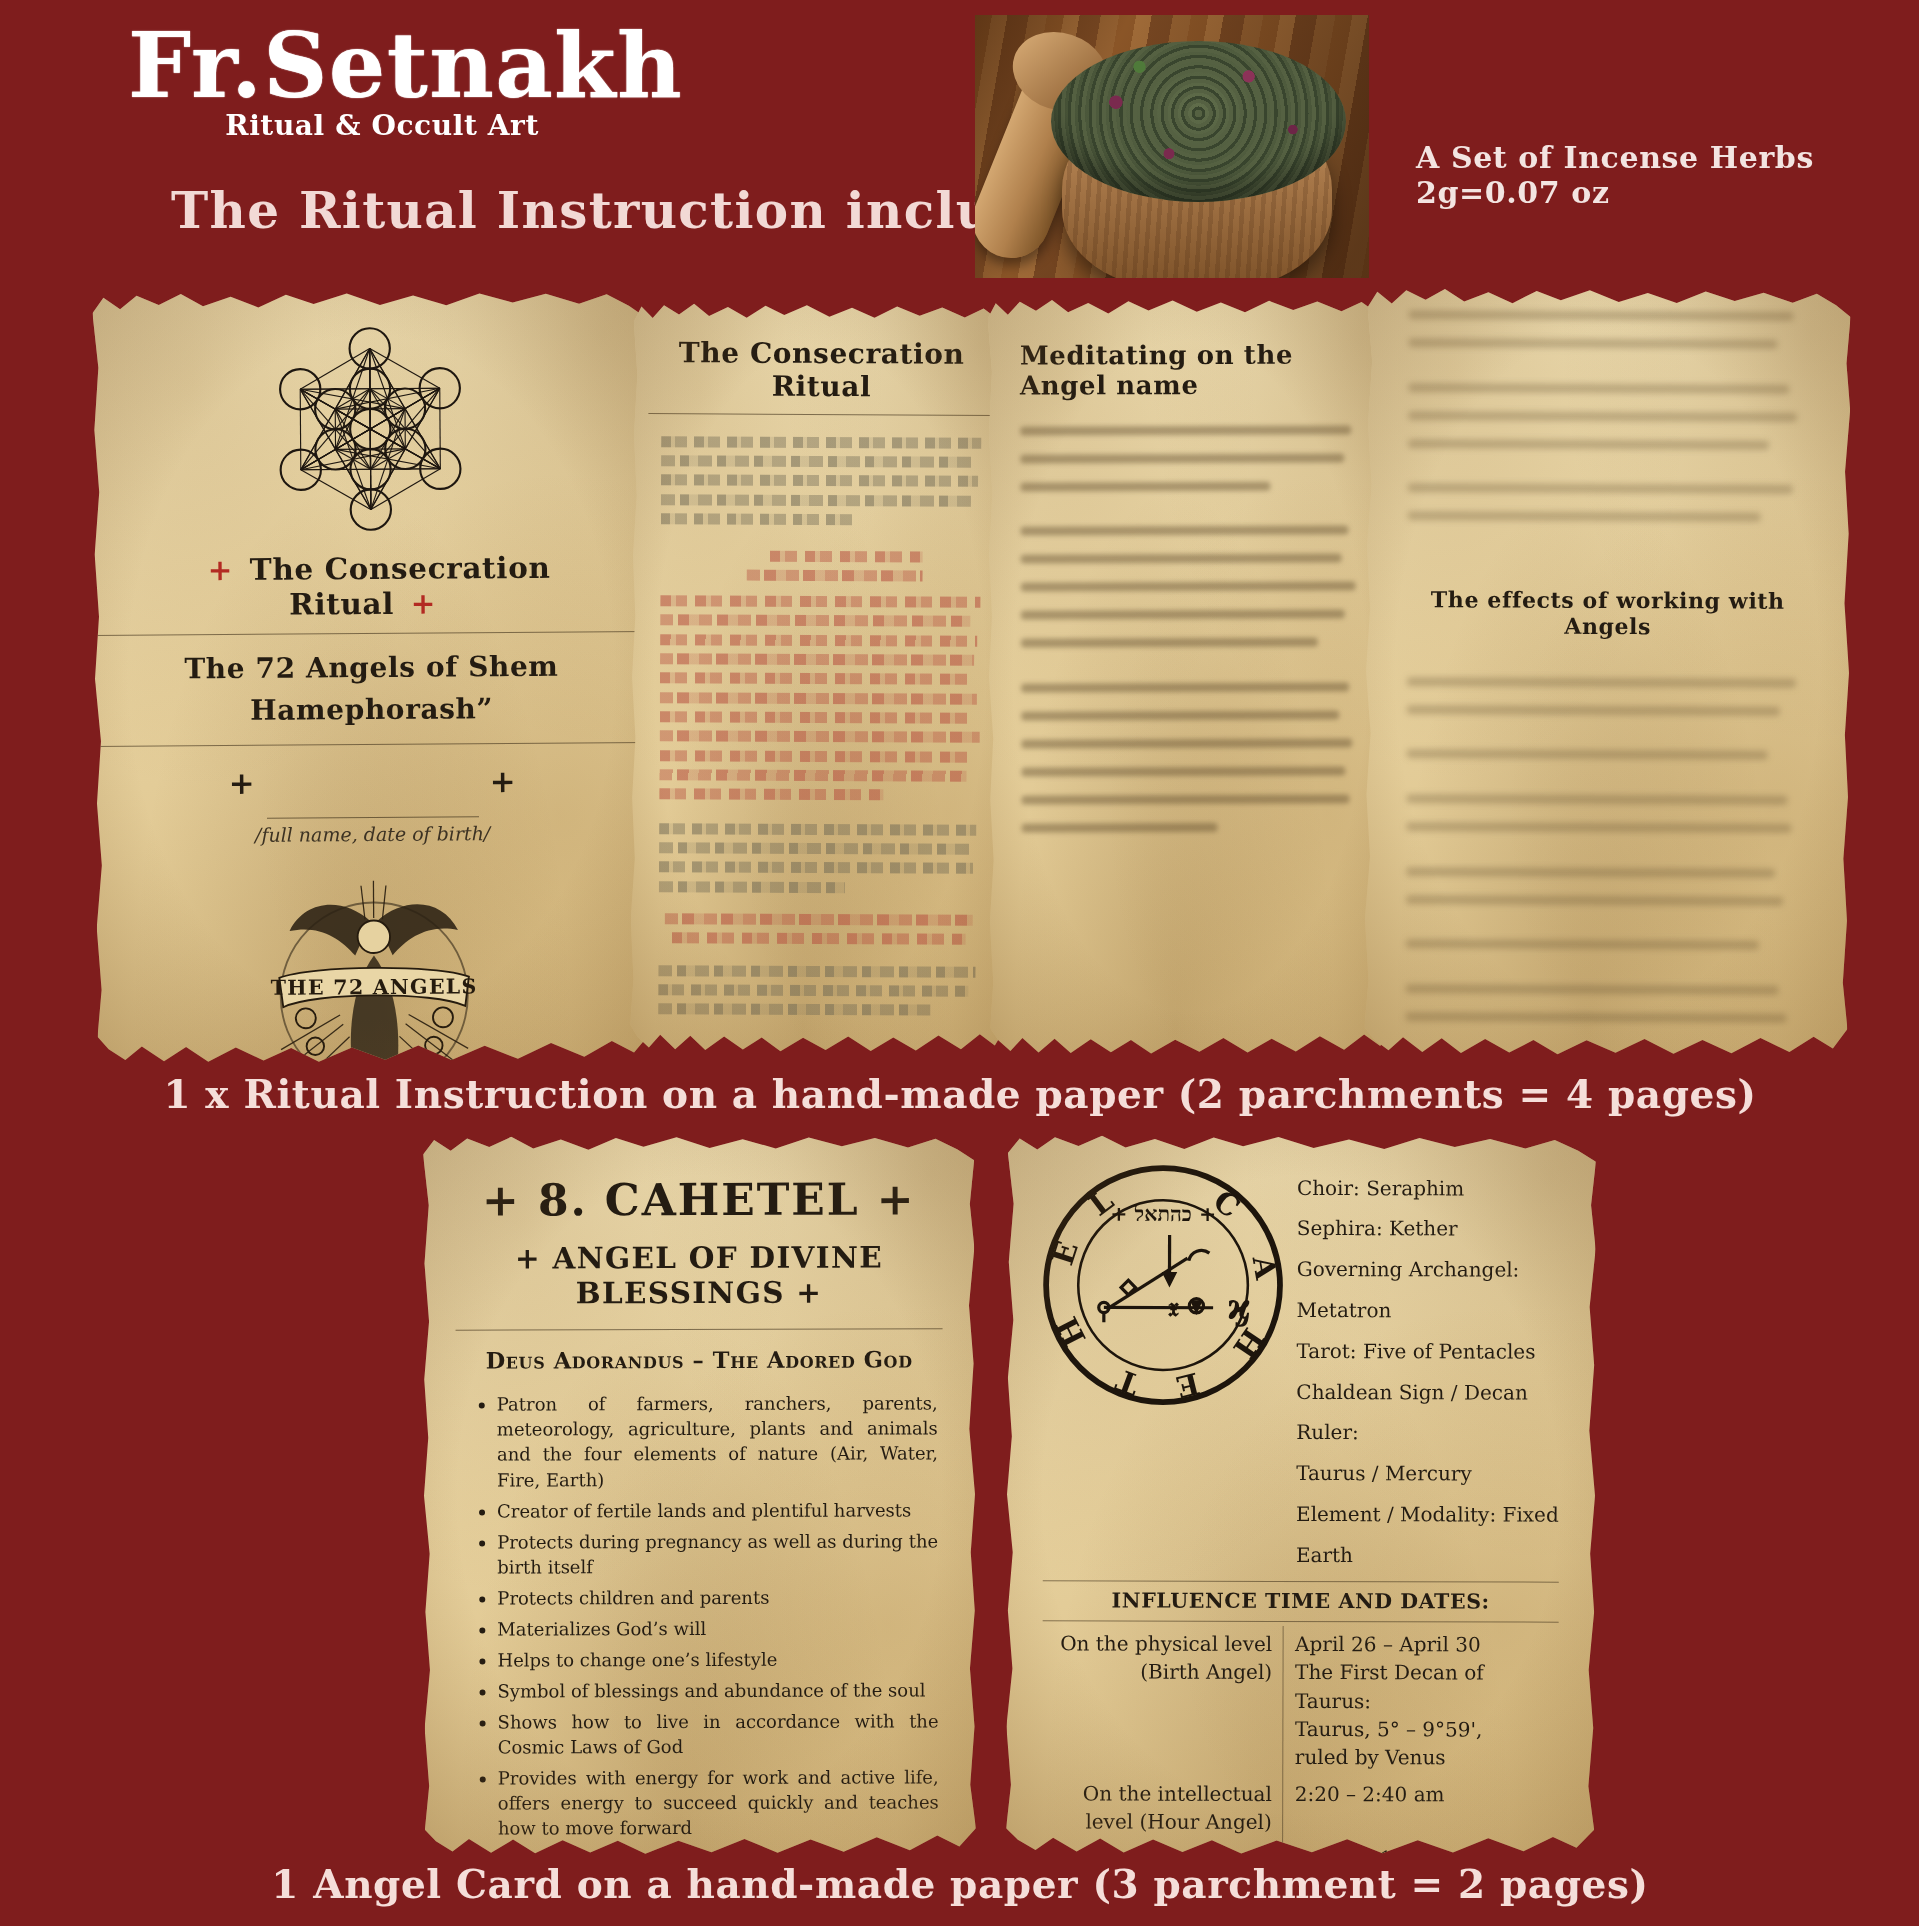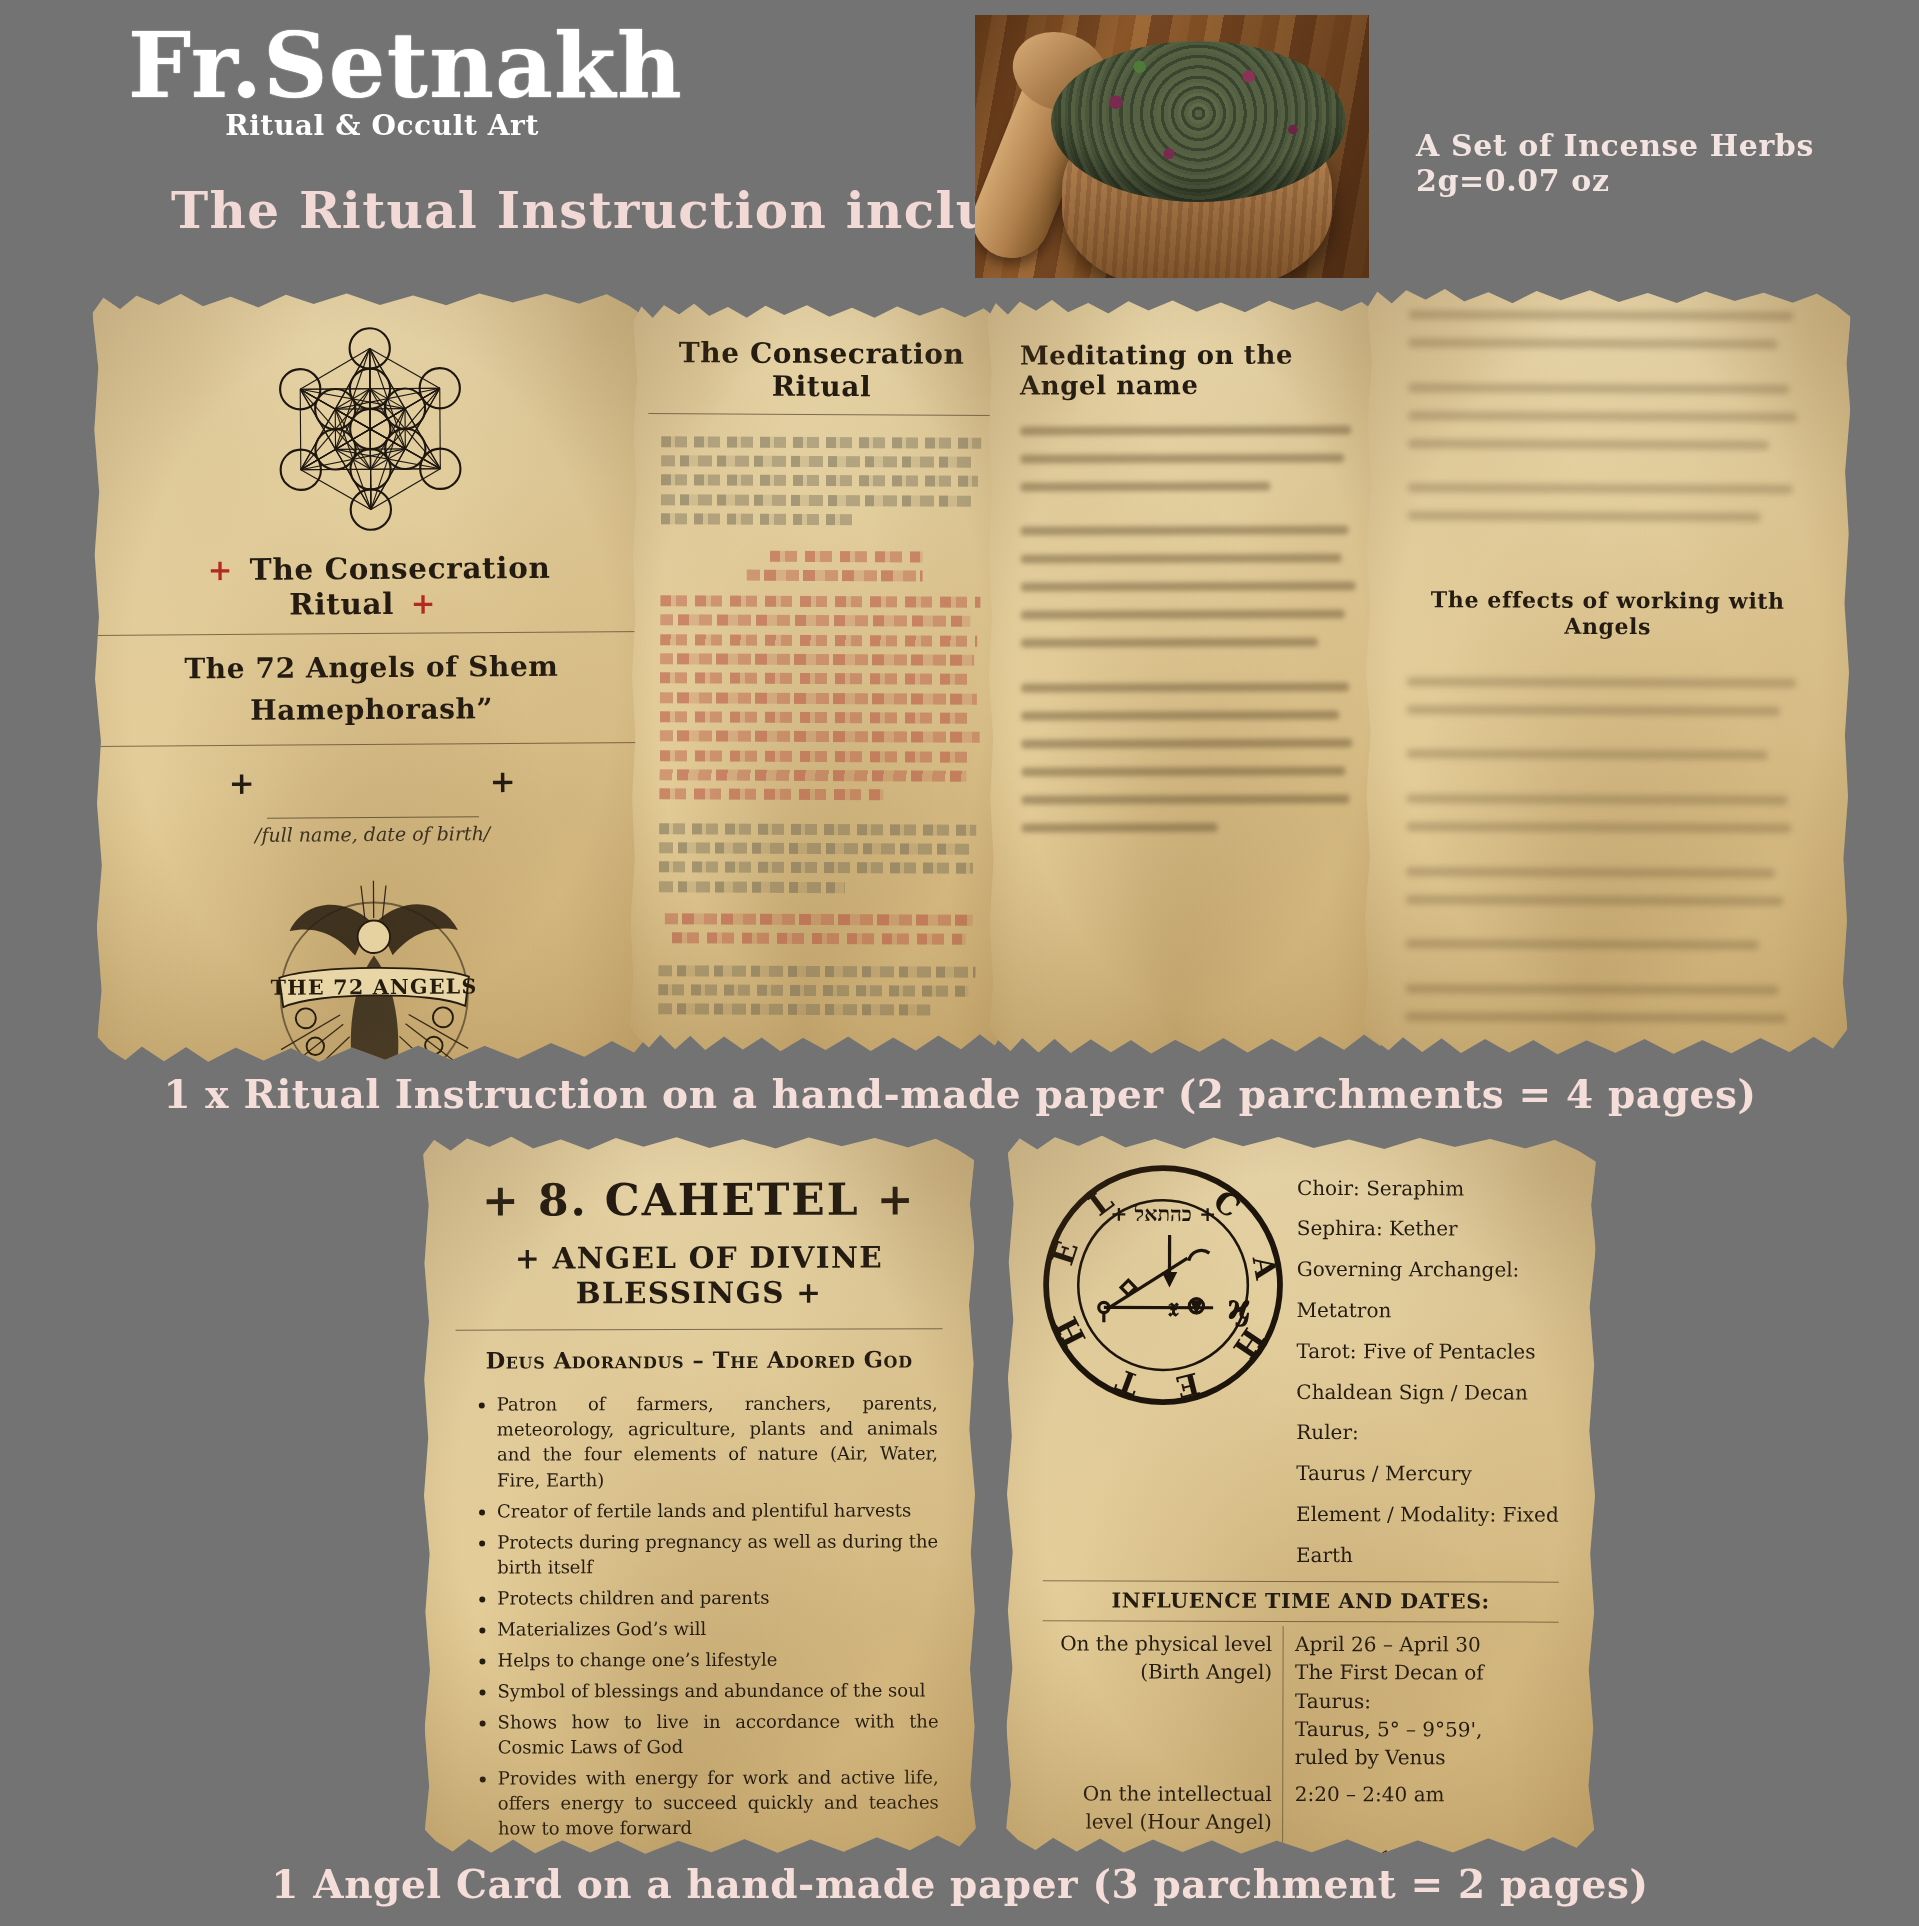--- a/index.html
+++ b/index.html
@@ -1,26 +1,26 @@
 <!DOCTYPE html>
 <html style="font-size:10.3px"><head>
 <meta charset="utf-8">
 <style>
   html,body{margin:0;padding:0;background:#020202;overflow:hidden;}
-  .canvas{position:relative;width:1920px;height:1926px;background:#737373;
+  .canvas{position:relative;width:1920px;height:1926px;background:#7f1d1d;
     font-family:"DejaVu Serif","Liberation Serif",serif;color:#241c12;}
 
   
   .logo{position:absolute;left:128px;top:19px;width:411px;color:#fff;}
   .logo-title{font-size:89px;font-weight:bold;letter-spacing:1.3px;line-height:1.05;
     font-family:"DejaVu Serif","Liberation Serif",serif;text-shadow:0 0 1.3px #fff;}
   .logo-sub{font-size:28px;font-weight:bold;text-align:right;margin-top:-3.9px;letter-spacing:0.6px;}
   .includes-line{position:absolute;left:171px;top:181px;font-size:50px;font-weight:bold;
     color:#f2d9d5;letter-spacing:1.3px;}
-  .herbs-caption{position:absolute;left:1416px;top:128px;font-size:30px;font-weight:bold;
+  .herbs-caption{position:absolute;left:1416px;top:140px;font-size:30px;font-weight:bold;
     color:#f3e4e1;letter-spacing:0.6px;}
 
   
   .photo{position:absolute;left:975px;top:15.4px;width:394px;height:263px;overflow:hidden;
     background:
       linear-gradient(115deg,rgba(60,30,8,.55),rgba(0,0,0,0) 30%,rgba(40,18,4,.5) 95%),
       repeating-linear-gradient(100deg,#8a5527 0 16.7px,#a06b38 16.7px 32px,#774722 32px 53px,#925f30 53px 71px);}
   .bowl{position:absolute;left:87px;top:82px;width:270px;height:193px;
     border-radius:48% 48% 42% 42%;
     background:

